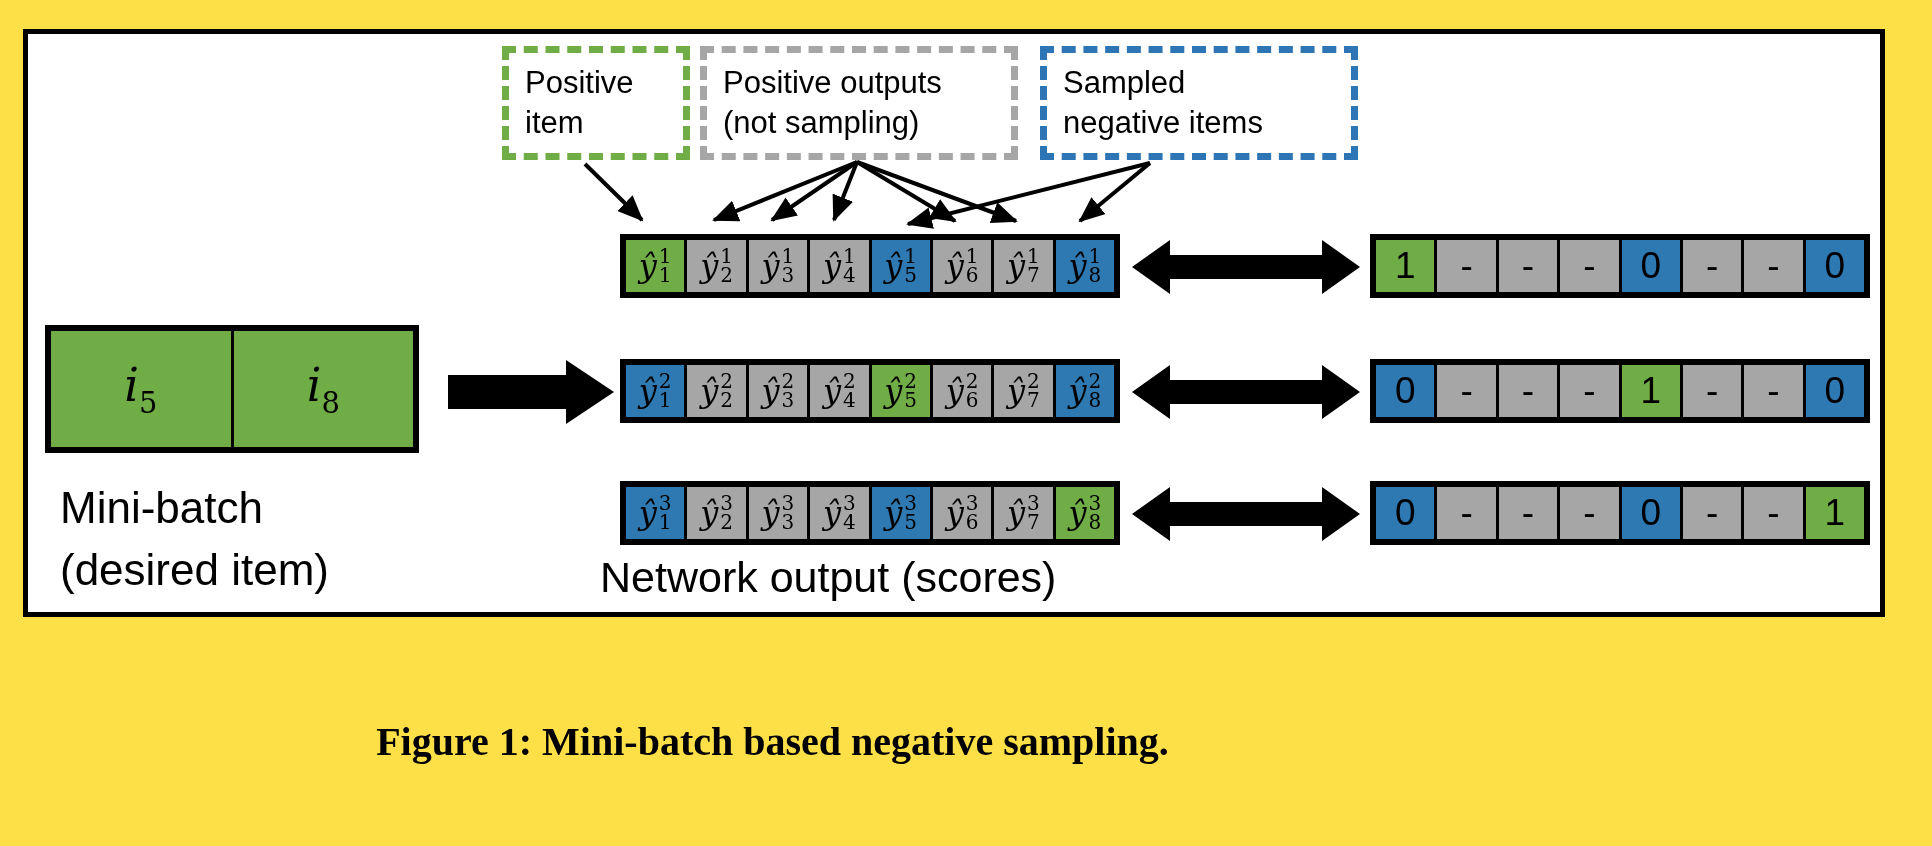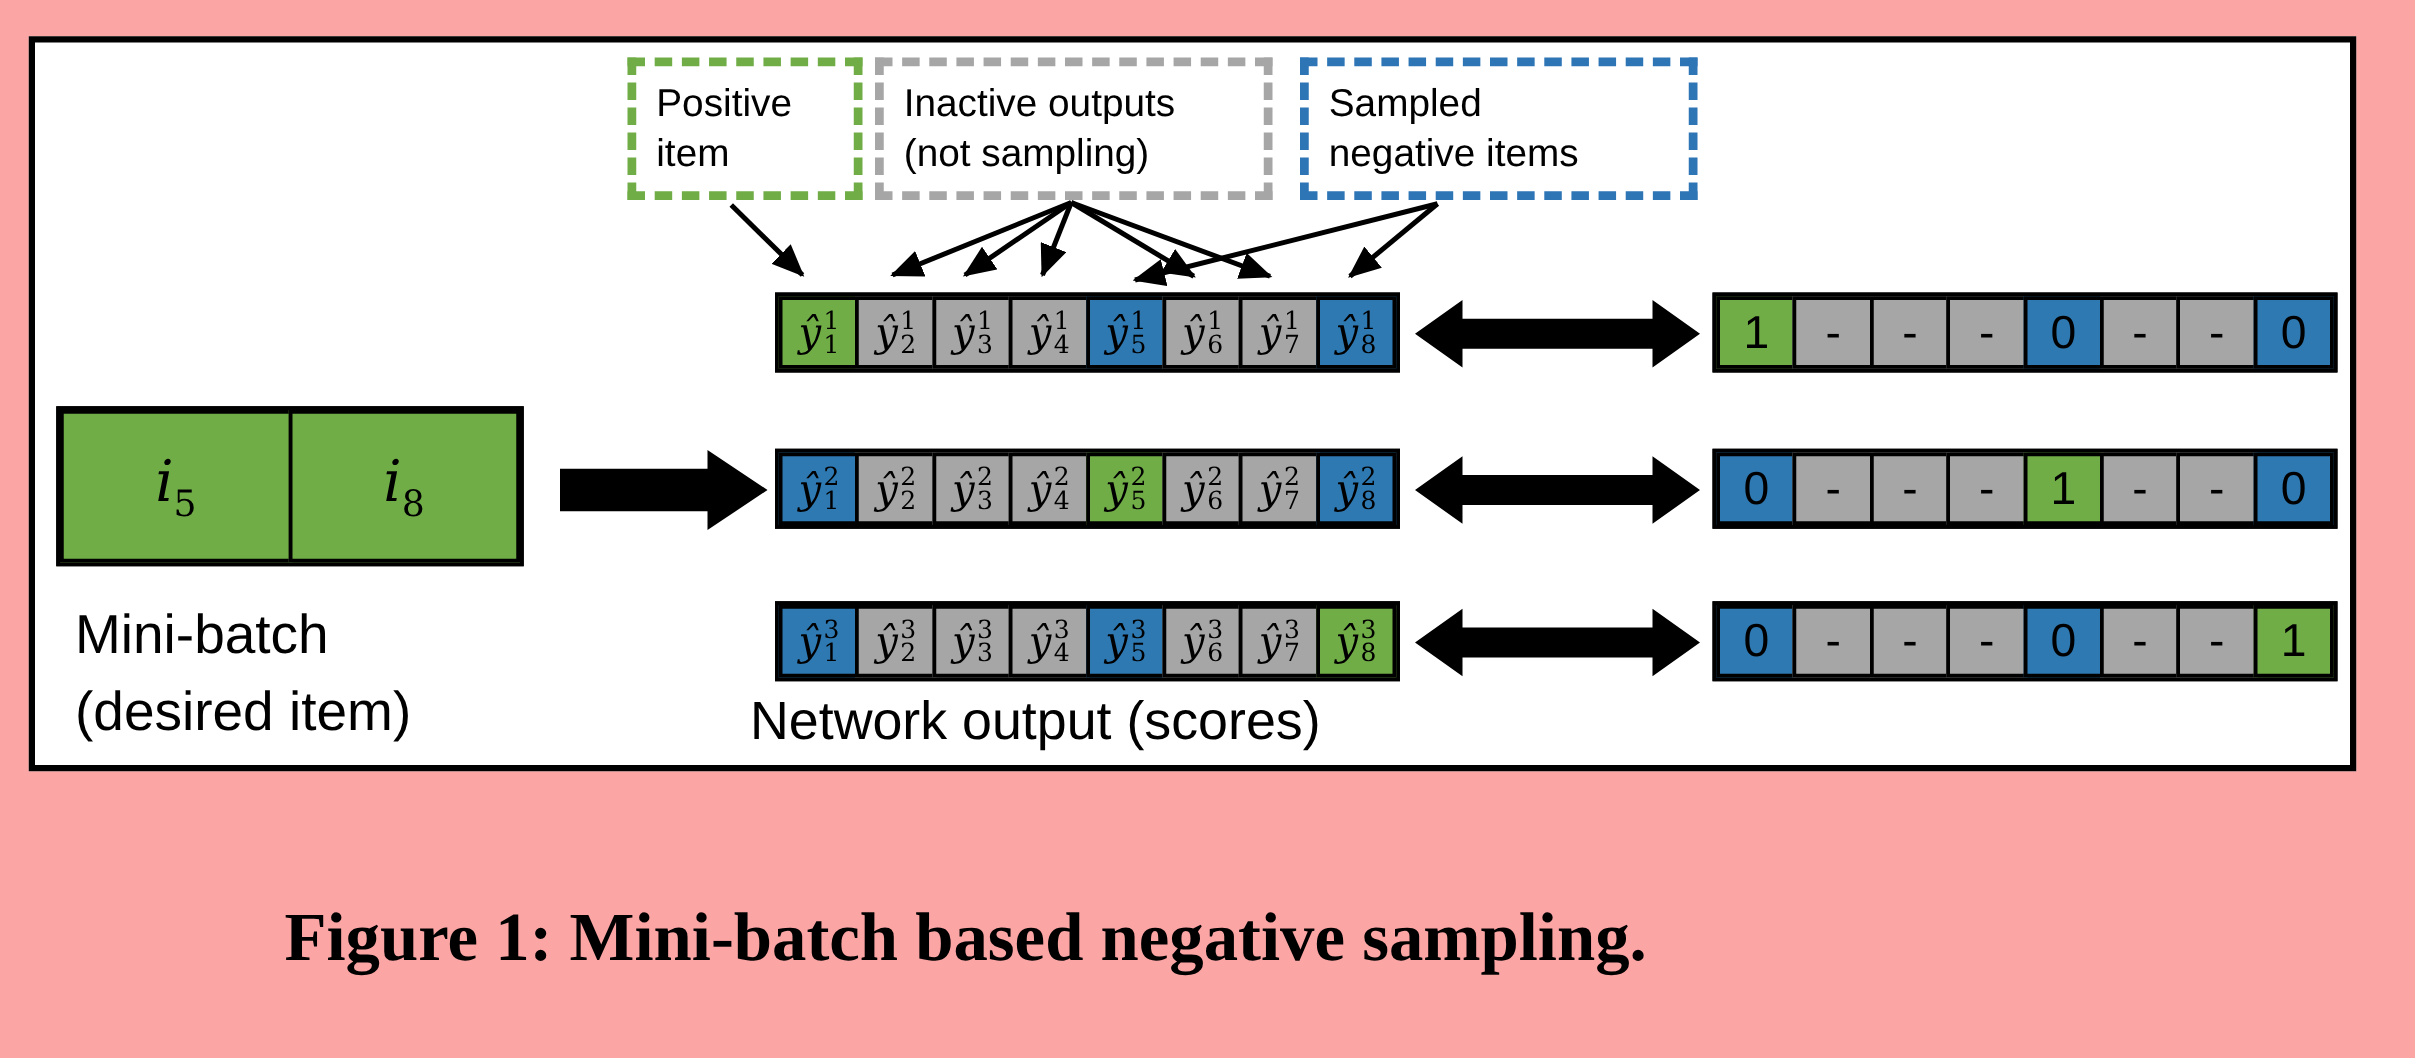--- a/index.html
+++ b/index.html
@@ -1,16 +1,16 @@
 <!DOCTYPE html>
 <html><head>
 <meta charset="utf-8">
 <style>
   html,body{margin:0;padding:0;background:#fff;}
-  .page{position:relative;width:1932px;height:846px;background:#fca5a5;overflow:hidden;
+  .page{position:relative;width:1932px;height:846px;background:#fde047;overflow:hidden;
         font-family:"Liberation Sans", sans-serif;color:#000;}
   .frame{position:absolute;left:23px;top:29px;width:1862px;height:588px;
          border:5px solid #000;box-sizing:border-box;background:#fff;}
   
   .legend-box{position:absolute;box-sizing:border-box;border:7px dashed #888;
               display:flex;flex-direction:column;justify-content:center;
               padding-left:16px;font-size:31px;line-height:40px;background:#fff;z-index:3;}
   #legend-positive{left:502px;top:46px;width:188px;height:114px;border-color:#70AD47;}
   #legend-inactive{left:700px;top:46px;width:318px;height:114px;border-color:#A6A6A6;}
   #legend-negative{left:1040px;top:46px;width:318px;height:114px;border-color:#2E75B6;}
@@ -37,35 +37,35 @@
   .yhat .scripts{display:flex;flex-direction:column;align-items:flex-start;
                  font-family:"DejaVu Serif", serif;font-size:20px;line-height:19px;margin-left:2px;}
   
   .tgt-row .cell{font-size:37px;}
   
   .caption-label{position:absolute;font-size:43px;}
   #minibatch-label{left:60px;top:477px;line-height:62px;font-size:44px;}
   #network-label{left:600px;top:553px;width:540px;text-align:left;}
   #target-label{left:1372px;top:553px;width:500px;text-align:center;}
   #figure-caption{position:absolute;left:0;top:718px;width:1545px;text-align:center;
-                  font-family:"Liberation Serif", serif;font-weight:bold;font-size:55px;}
+                  font-family:"Liberation Serif", serif;font-weight:bold;font-size:40px;}
 </style>
 </head>
 <body>
 
 <div class="page">
 
   <div class="frame"></div>
 
   <div class="legend-box" id="legend-positive">
     <span>Positive</span>
     <span>item</span>
   </div>
   <div class="legend-box" id="legend-inactive">
-    <span>Inactive outputs</span>
+    <span>Positive outputs</span>
     <span>(not sampling)</span>
   </div>
   <div class="legend-box" id="legend-negative">
     <span>Sampled</span>
     <span>negative items</span>
   </div>
 
   <svg class="overlay" width="1932" height="846">
     <defs>
       <marker id="ah" markerUnits="userSpaceOnUse" markerWidth="26" markerHeight="22" refX="24" refY="11" orient="auto">

